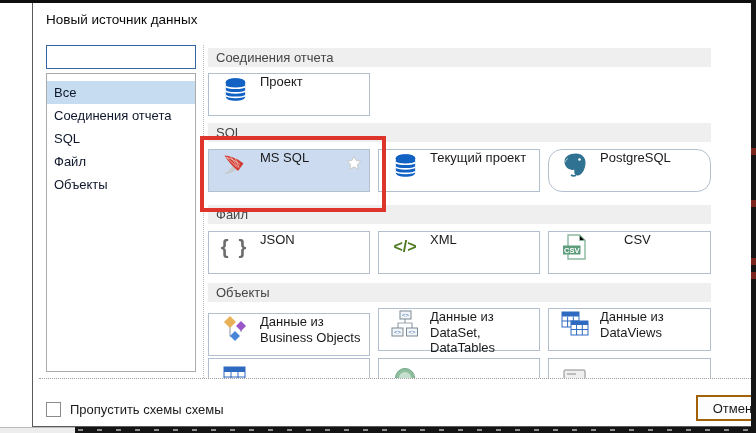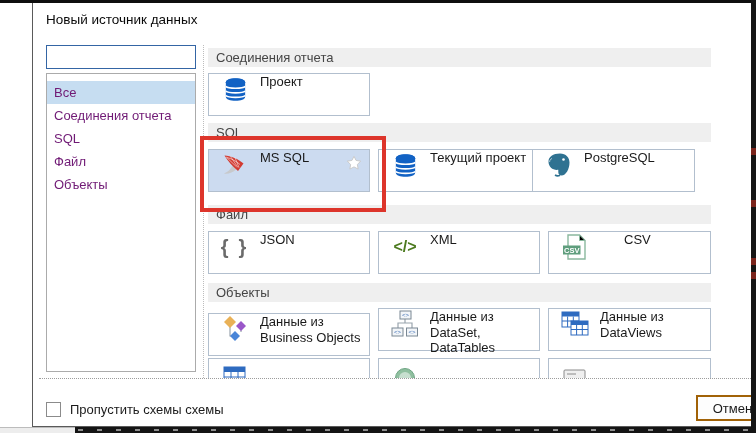--- a/index.html
+++ b/index.html
@@ -26,21 +26,21 @@
   .title { position:absolute; left:13px; top:9px; font-size:13.5px; color:#0a0a0a; }
   .close-btn { position:absolute; left:723px; top:5px; width:24px; height:24px;
     display:flex; align-items:center; justify-content:center; cursor:pointer; }
 
   
   .search-box { position:absolute; left:13px; top:42px; width:150px; height:24px;
     border:1px solid #3465a4; background:#fff; font-size:13px; padding:0 5px;
     font-family:"Liberation Sans",sans-serif; outline:none; }
   .listbox { position:absolute; left:13px; top:70px; width:150px; height:299px;
     border:1px solid #ababab; background:#fff; padding-top:7px; }
-  .list-item { height:23px; line-height:23px; padding-left:7px; font-size:13px; color:#701a75; cursor:pointer; white-space:nowrap; }
+  .list-item { height:23px; line-height:23px; padding-left:7px; font-size:13px; color:#0f172a; cursor:pointer; white-space:nowrap; }
   .list-item.selected { background:#c6ddf1; }
 
   .vdivider { position:absolute; left:170px; top:42px; height:333px; width:0;
     border-left:1px dotted #bdbdbd; }
 
   
   .content { position:absolute; left:175px; top:42px; width:503px; height:333px; overflow:hidden; }
   .section-header { position:absolute; left:0; width:503px; height:19px; background:#efefef;
     font-size:13px; color:#454545; padding-left:8px; line-height:19px; white-space:nowrap; }
   .tile { position:absolute; height:43px; background:#fff; border:1px solid #b2bfce;
@@ -132,21 +132,21 @@
               <path d="M12 13c-1 4-5 8-9 9.5 4 .8 9-1 12-4z" fill="#c7c9cc"></path>
               <path d="M3.5 4.5c6 .5 14 3.5 19 8l-5.5 7.5C12 15.5 6.5 10 3.5 4.5z" fill="#d23b32"></path>
               <path d="M6 6.5c4 1 9 3.5 13 7M5 5.8l10.5 10M9.5 5.5L17 16.5M14 6.5l4 10" stroke="#fff" stroke-width="0.7" fill="none" opacity="0.75"></path>
             </svg>
           </span>
           <span class="tlabel">MS SQL</span>
           <span class="star"><svg width="16" height="16" viewBox="0 0 20 20">
               <path d="M10 1.6l2.6 5.2 5.8.9-4.2 4.1 1 5.8L10 14.9l-5.2 2.7 1-5.8-4.2-4.1 5.8-.9z" fill="#fff" stroke="#c9c9c9" stroke-width="1.2"></path>
             </svg></span>
         </div>
-        <div class="tile" style="left: 324px; top: 104px; width: 163px;">
+        <div class="tile" style="left: 340px; top: 104px; width: 163px; border-radius: 14px;">
           <span class="icon">
             <svg width="28" height="28" viewBox="0 0 28 28">
               <path fill="#2f7291" d="M15 2.5c6 0 9.5 4 9.5 9 0 6.5-3.5 13-8 13-2.2 0-3.2-1.4-3.2-3.4v-2.3c-4.8.8-9.8-2.3-9.8-8.3 0-4.6 4.5-8 11.5-8z"></path>
               <circle cx="18.5" cy="8.5" r="1.3" fill="#fff"></circle>
               <path d="M10 24c1.5 1 3.5 1 5 .2" stroke="#2f7291" stroke-width="1.6" fill="none"></path>
               <path d="M7 7.5C5.5 8 4.5 9.5 4.6 11" stroke="#fff" stroke-width="1" fill="none" opacity=".6"></path>
             </svg>
           </span>
           <span class="tlabel">PostgreSQL</span>
         </div>

